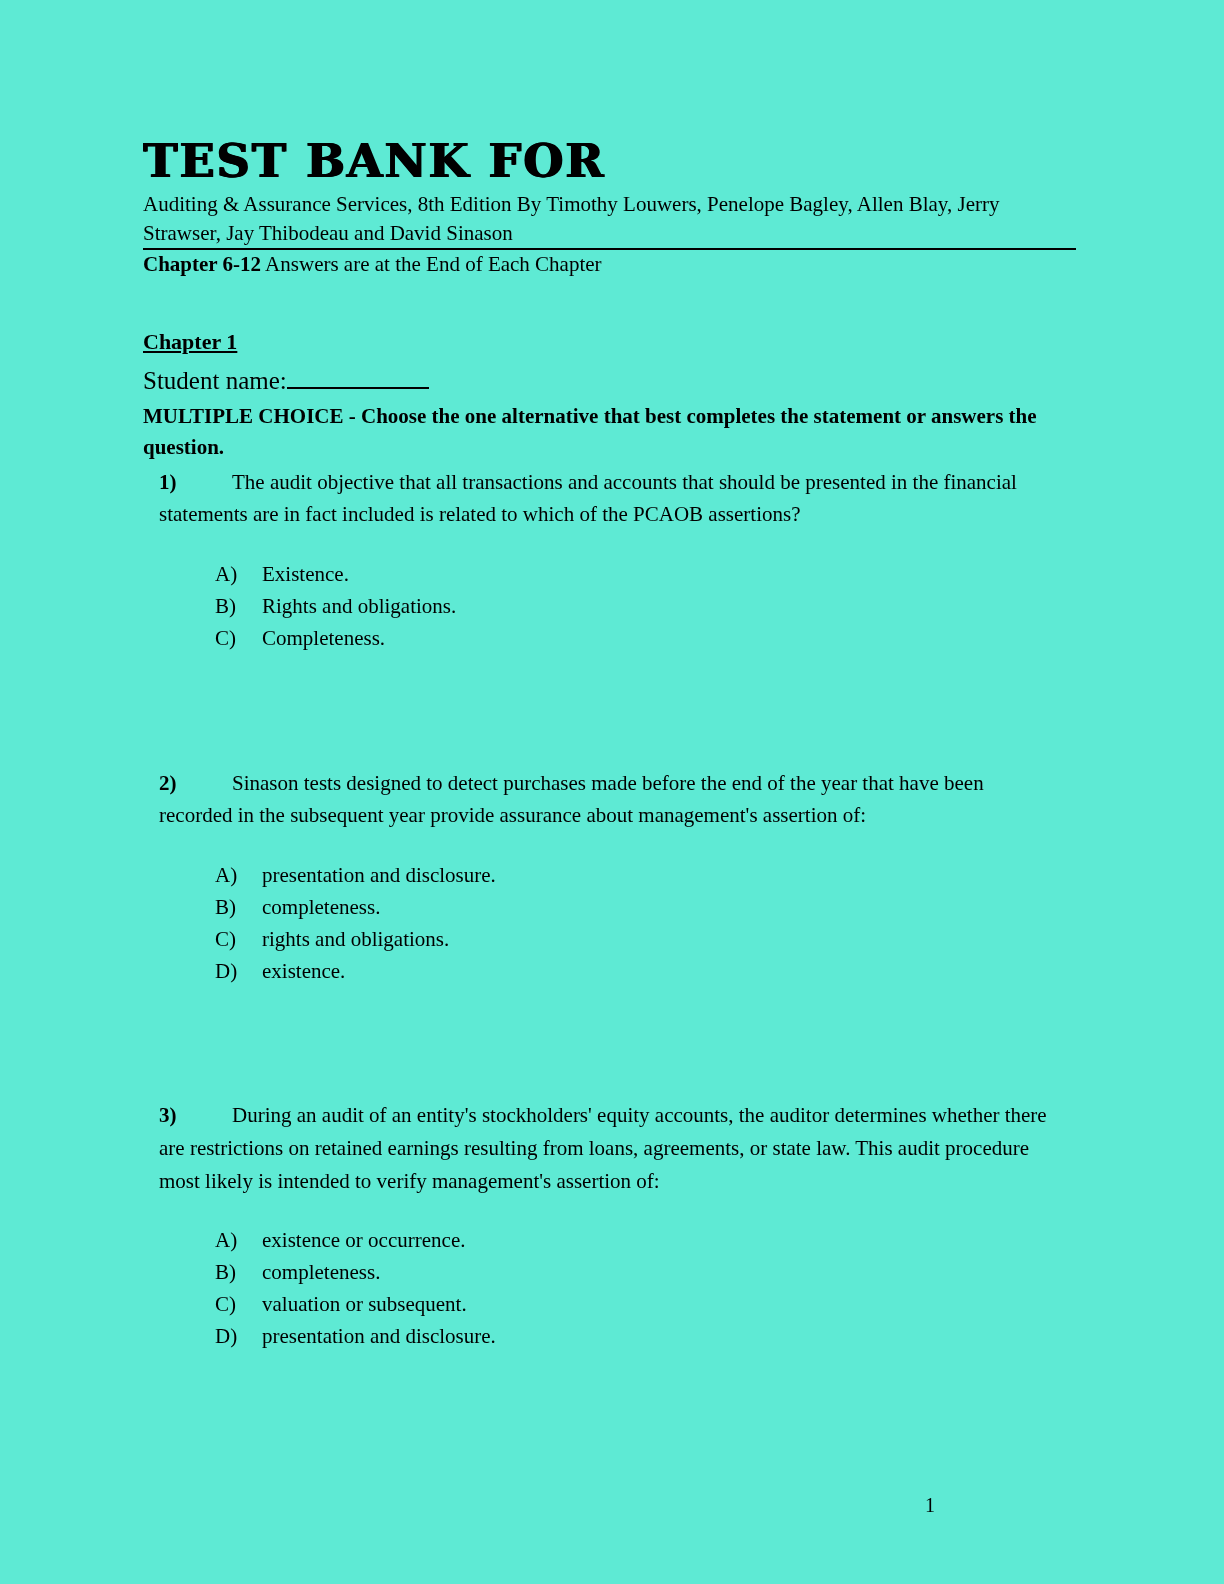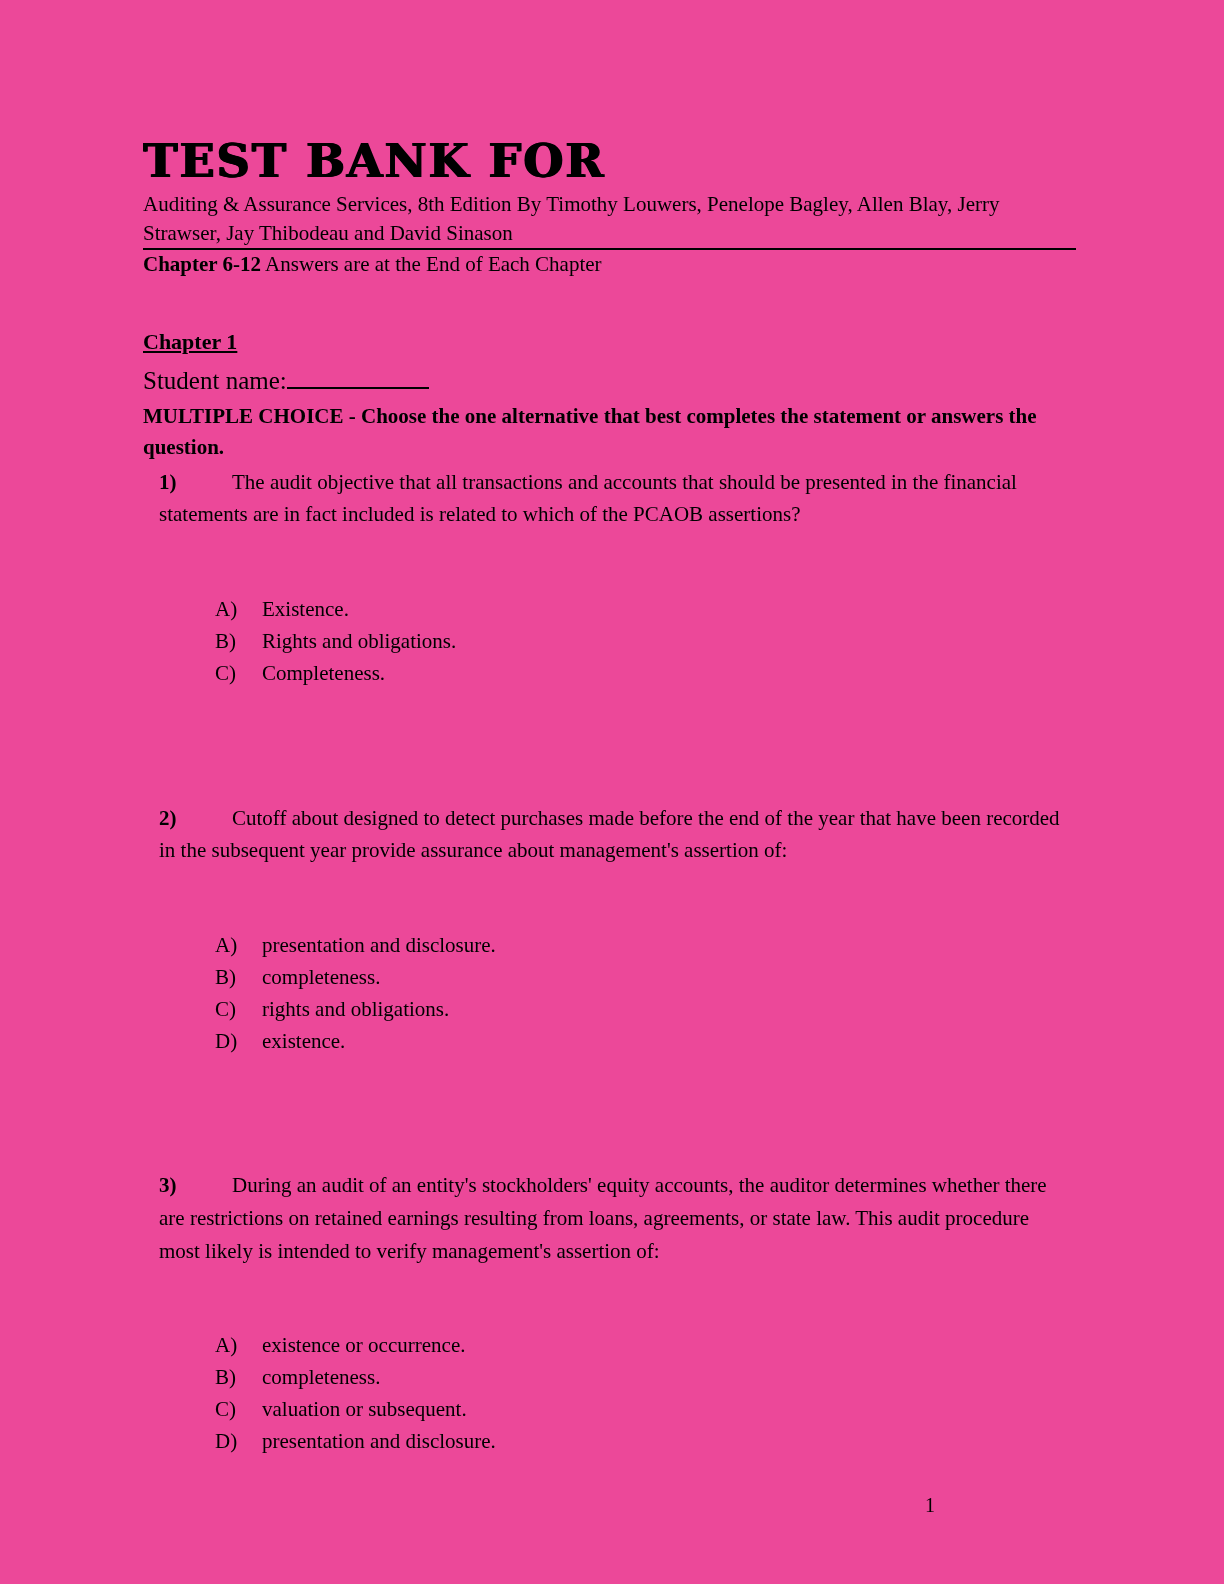--- a/index.html
+++ b/index.html
@@ -4,21 +4,21 @@
 <style>
   html, body {
     margin: 0;
     padding: 0;
     background: #ffffff;
   }
   .page {
     position: relative;
     width: 1224px;
     height: 1584px;
-    background: #ec4899;
+    background: #5eead4;
     font-family: "Liberation Serif", serif;
     color: #000000;
     box-sizing: border-box;
     padding: 138px 148px 0 143px;
     overflow: hidden;
   }
   .title {
     font-family: "DejaVu Serif", serif;
     font-size: 46px;
     font-weight: 900;
@@ -69,21 +69,21 @@
     margin: 16px;
   }
   .q-first { margin-top: 2px; }
   .q-gap   { margin-top: 112px; }
   .q-num {
     display: inline-block;
     width: 73px;
     font-weight: bold;
   }
   .options {
-    margin-top: 63px;
+    margin-top: 28px;
     font-size: 21px;
     line-height: 1.52;
   }
   .option { padding-left: 72px; }
   .opt-letter {
     display: inline-block;
     width: 47px;
   }
   .page-number {
     position: absolute;
@@ -109,21 +109,21 @@
 
   <p class="instructions">MULTIPLE CHOICE - Choose the one alternative that best completes the statement or answers the question.</p>
 
   <p class="question q-first"><span class="q-num">1)</span><span>The audit objective that all transactions and accounts that should be presented in the financial statements are in fact included is related to which of the PCAOB assertions?</span></p>
   <div class="options">
     <div class="option"><span class="opt-letter">A)</span><span>Existence.</span></div>
     <div class="option"><span class="opt-letter">B)</span><span>Rights and obligations.</span></div>
     <div class="option"><span class="opt-letter">C)</span><span>Completeness.</span></div>
   </div>
 
-  <p class="question q-gap"><span class="q-num">2)</span><span>Cutoff about designed to detect purchases made before the end of the year that have been recorded in the subsequent year provide assurance about management's assertion of:</span></p>
+  <p class="question q-gap"><span class="q-num">2)</span><span>Sinason tests designed to detect purchases made before the end of the year that have been recorded in the subsequent year provide assurance about management's assertion of:</span></p>
   <div class="options">
     <div class="option"><span class="opt-letter">A)</span><span>presentation and disclosure.</span></div>
     <div class="option"><span class="opt-letter">B)</span><span>completeness.</span></div>
     <div class="option"><span class="opt-letter">C)</span><span>rights and obligations.</span></div>
     <div class="option"><span class="opt-letter">D)</span><span>existence.</span></div>
   </div>
 
   <p class="question q-gap"><span class="q-num">3)</span><span>During an audit of an entity's stockholders' equity accounts, the auditor determines whether there are restrictions on retained earnings resulting from loans, agreements, or state law. This audit procedure most likely is intended to verify management's assertion of:</span></p>
   <div class="options">
     <div class="option"><span class="opt-letter">A)</span><span>existence or occurrence.</span></div>

